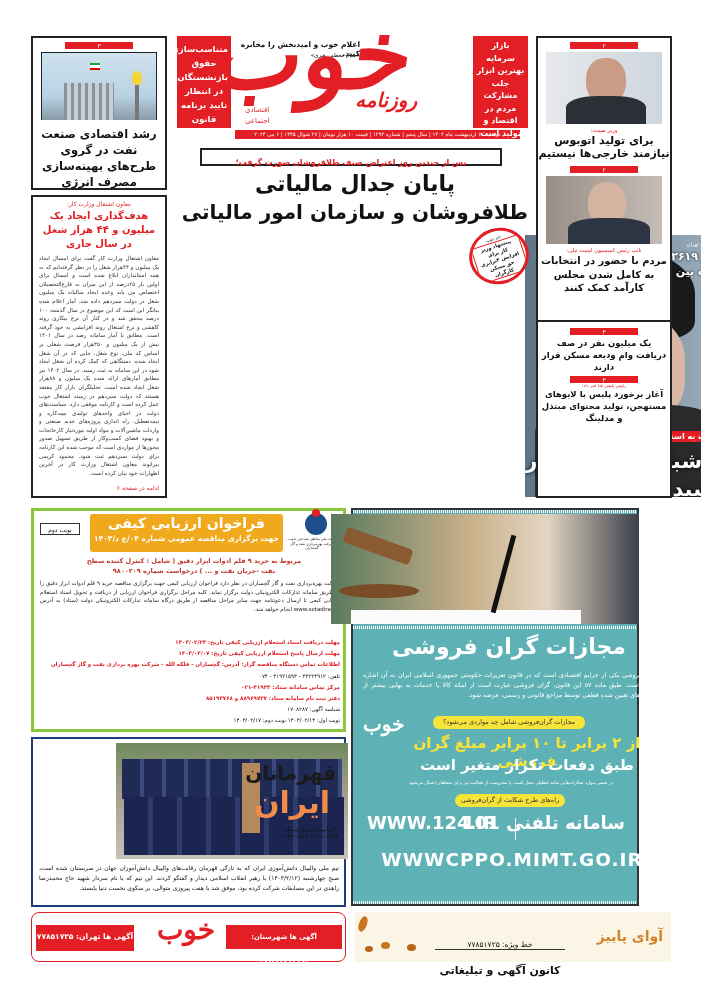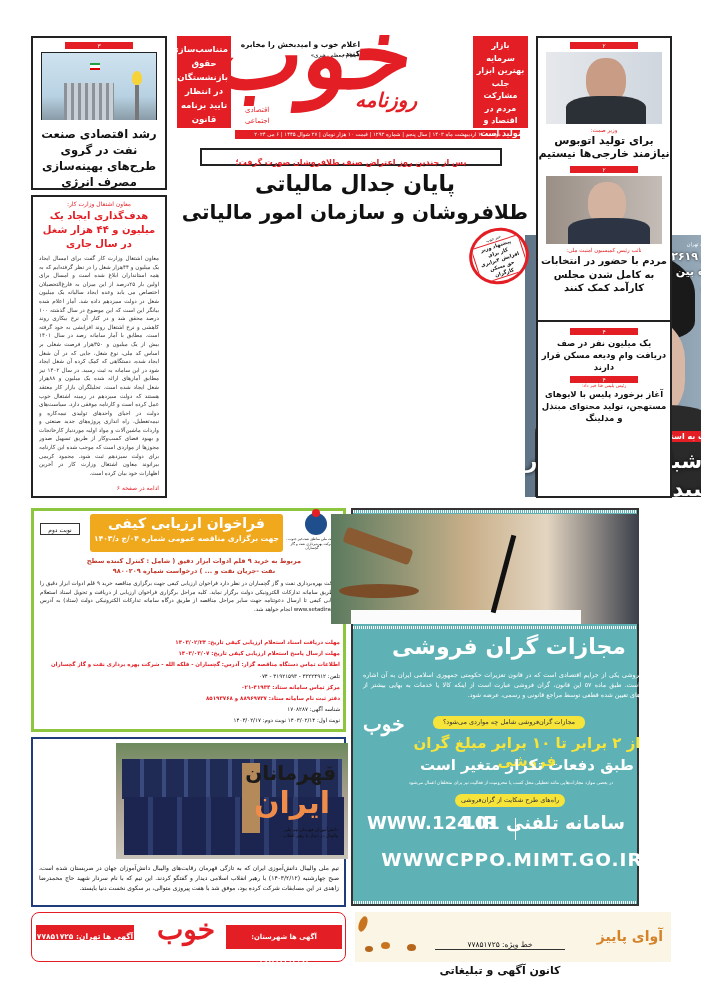--- a/index.html
+++ b/index.html
@@ -158,21 +158,21 @@
   <div class="abs" style="left:10px; top:270px; width:296px; font-size:4.5px; color:#fff; text-align:center;">در بعضی موارد مجازات‌هایی مانند تعطیلی محل کسب یا محرومیت از فعالیت نیز برای متخلفان اعمال می‌شود</div>
   <div class="abs" style="left:102px; top:284px; width:110px; height:13px; background:#f7e43a; border-radius:7px; font-size:6.5px; line-height:13px; text-align:center; color:#333;">راه‌های طرح شکایت از گران‌فروشی</div>
   <div class="abs bold" style="right:12px; top:302px; font-size:18px; color:#fff;">سامانه تلفنی 101</div>
   <div class="abs" style="left:162px; top:308px; width:1px; height:22px; background:#fff;"></div>
   <div class="abs bold" style="left:14px; top:302px; font-size:18px; color:#fff; direction:ltr; font-family:'DejaVu Sans', sans-serif;">WWW.124.IR</div>
   <div class="abs bold" style="left:14px; top:330px; width:290px; font-size:18.5px; color:#fff; direction:ltr; text-align:center; letter-spacing:1px;margin-top:9px;">WWWCPPO.MIMT.GO.IR</div>
   <div class="abs" style="left:0; bottom:0; width:100%; height:3px; background:repeating-linear-gradient(90deg,#fff 0 1px,transparent 1px 2px);"></div>
 </div>
 
 <div class="abs" style="left:31px; top:912px; width:315px; height:50px; border:1px solid #e31e24; border-radius:8px; background:#fff;">
-  <div class="abs redbg bold" style="left:4px; top:12px; width:98px; height:15px; font-size:7.5px; line-height:24px; text-align:center;">آگهی ها تهران: ۷۷۸۵۱۷۲۵</div>
+  <div class="abs redbg bold" style="left:4px; top:12px; width:98px; height:26px; font-size:7.5px; line-height:24px; text-align:center;">آگهی ها تهران: ۷۷۸۵۱۷۲۵</div>
   <div class="abs red" style="left:124px; top:0px; width:60px; font-size:28px; font-weight:bold; font-family:'DejaVu Serif', serif; text-align:center;">خوب</div>
   <div class="abs redbg bold" style="left:194px; top:12px; width:116px; height:24px; font-size:6.8px; line-height:24px; text-align:center;">آگهی ها شهرستان: ۰۹۱۲۲۴۳۰۲۰۹۱</div>
 </div>
 <div class="abs" style="left:355px; top:912px; width:316px; height:50px; background:#fbf5e6;">
   <div class="abs" style="left:4px; top:4px; width:8px; height:16px; background:#c8741e; border-radius:50%; transform:rotate(20deg);"></div>
   <div class="abs" style="left:10px; top:34px; width:8px; height:6px; background:#b6661a; border-radius:50%;"></div>
   <div class="abs" style="left:26px; top:30px; width:9px; height:7px; background:#c8741e; border-radius:50%;"></div>
   <div class="abs" style="left:52px; top:32px; width:9px; height:7px; background:#b6661a; border-radius:50%;"></div>
   <div class="abs bold" style="left:70px; top:8px; width:150px; font-size:11px; text-align:center;margin-top:44px;">کانون آگهی و تبلیغاتی</div>
   <div class="abs" style="left:80px; top:28px; width:130px; font-size:7.5px; text-align:center; border-bottom:1px solid #333;">خط ویژه: ۷۷۸۵۱۷۲۵</div>

